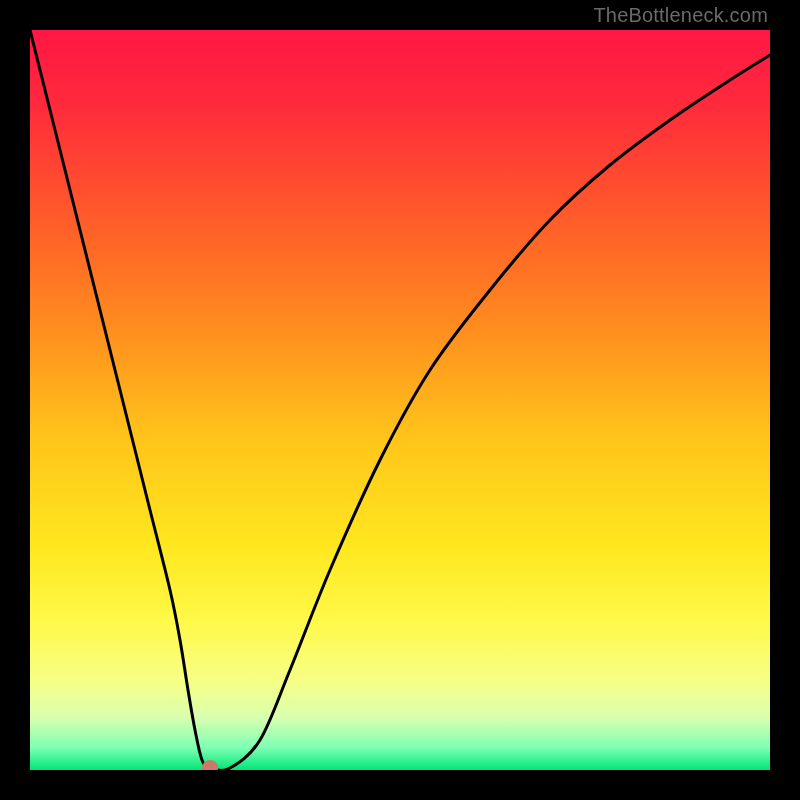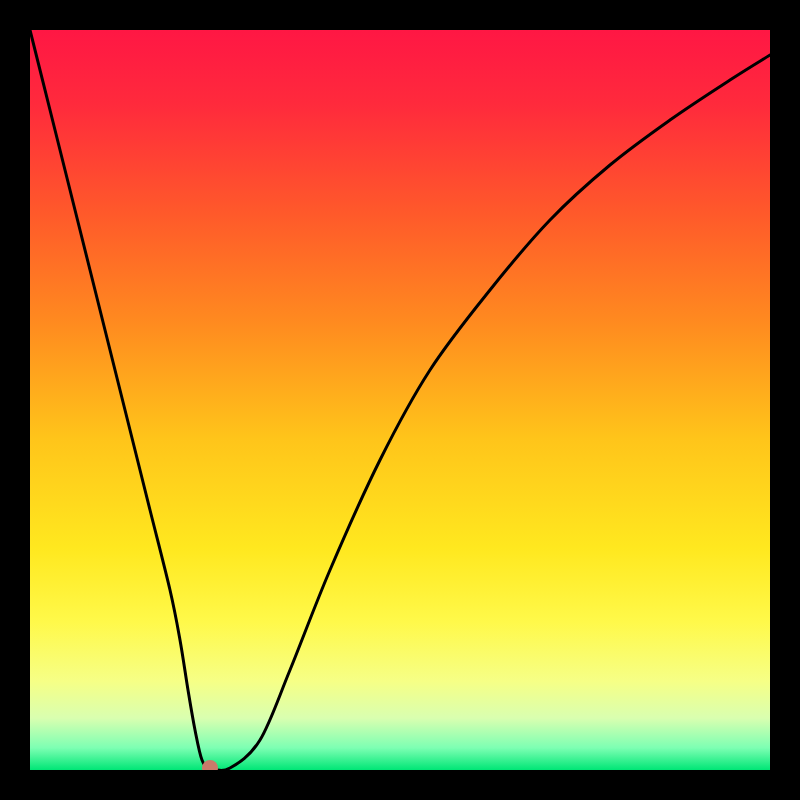--- a/index.html
+++ b/index.html
@@ -37,20 +37,21 @@
     font-weight: 500;
   }
   svg {
     display: block;
   }
 </style>
 </head>
 <body>
 
 <div class="frame">
+  <div class="watermark">TheBottleneck.com</div>
   <div class="plot-area">
     <svg id="chart-svg" width="740" height="740" viewBox="0 0 740 740">
       <defs>
         <linearGradient id="bg-grad" x1="0" y1="0" x2="0" y2="1">
             <stop offset="0.00%" stop-color="#ff1744"></stop>
             <stop offset="10.00%" stop-color="#ff2a3c"></stop>
             <stop offset="25.00%" stop-color="#ff5a2a"></stop>
             <stop offset="40.00%" stop-color="#ff8c1f"></stop>
             <stop offset="55.00%" stop-color="#ffc41a"></stop>
             <stop offset="70.00%" stop-color="#ffe81f"></stop>

